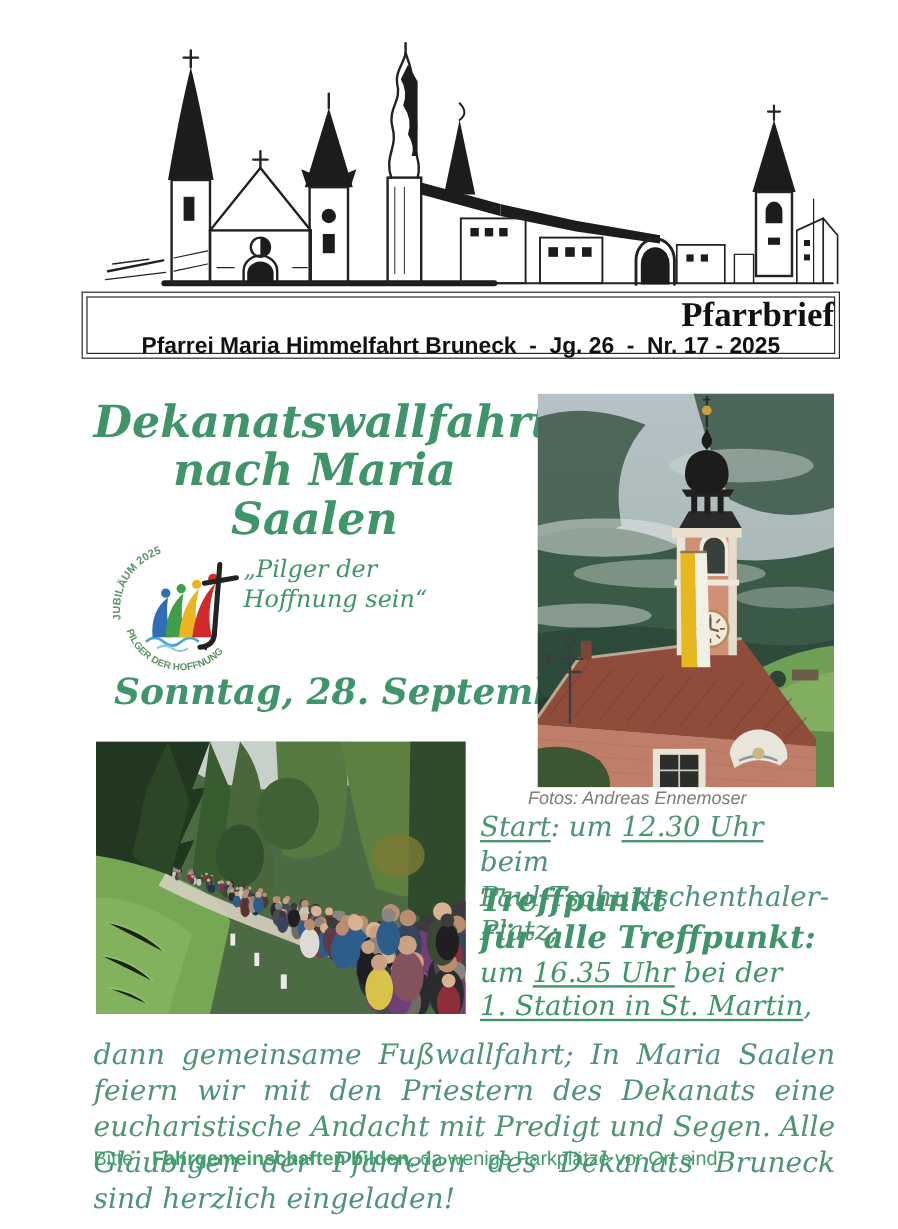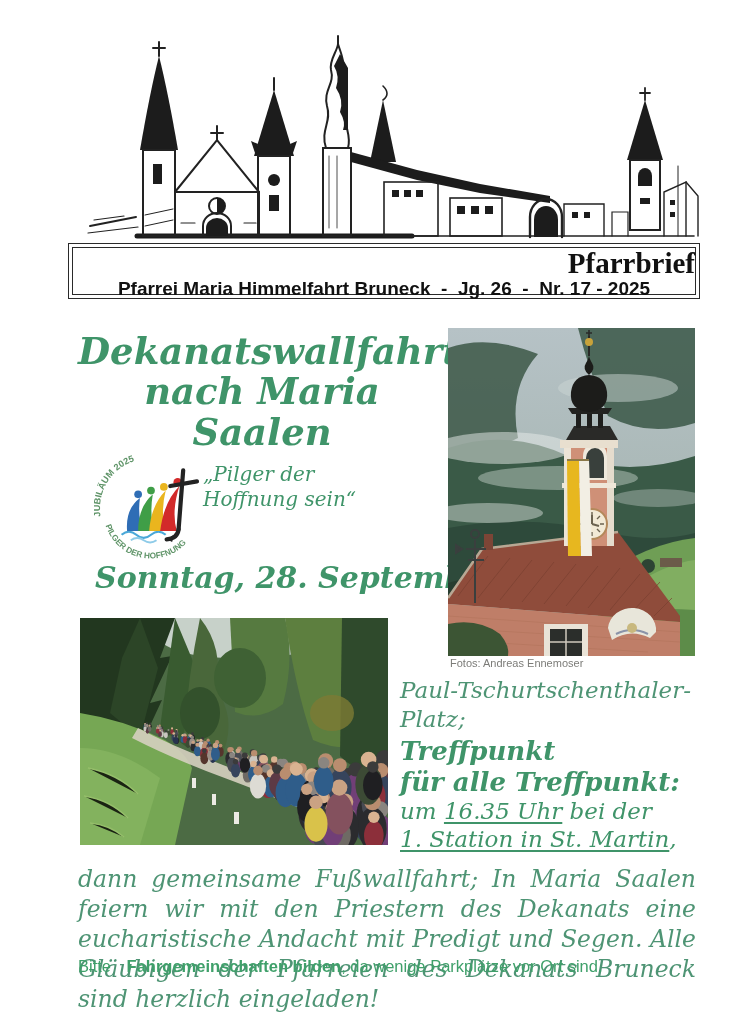--- a/index.html
+++ b/index.html
@@ -17,21 +17,21 @@
   
   .script{font-family:"DejaVu Serif",serif;font-style:italic;color:#3f9469;}
   .inv-block{position:absolute;left:78px;top:332px;width:368px;text-align:center;}
   .inv-l1{font-size:33px;line-height:1.1;}
   .inv-l2{font-size:37px;font-weight:bold;line-height:1.05;}
   .inv-l3{font-size:37px;font-weight:bold;line-height:1.1;}
   .motto{position:absolute;left:203px;top:462px;width:230px;font-size:20px;line-height:1.25;}
   .date-line{position:absolute;left:95px;top:560px;font-size:30px;font-weight:bold;}
   
   .church-photo{position:absolute;left:448px;top:328px;width:247px;height:328px;}
-  .credit{position:absolute;left:450px;top:657px;font-size:11px;color:#7c7c78;}
+  .credit{position:absolute;left:440px;top:657px;font-size:15px;color:#7c7c78;font-style:italic;}
   .procession-photo{position:absolute;left:80px;top:618px;width:308px;height:227px;}
   
   .start-block{position:absolute;left:400px;top:676px;width:300px;font-size:23px;
                line-height:1.25;color:#4e9474;}
   .meet-block{position:absolute;left:400px;top:736px;width:300px;font-size:23px;
               line-height:1.22;color:#3f9469;}
   .meet-head{font-weight:bold;font-size:26px;line-height:1.18;}
   .u{text-decoration:underline;text-underline-offset:3px;}
   
   .body-par{position:absolute;left:78px;top:864px;width:618px;font-size:23.5px;
@@ -586,20 +586,21 @@
           <circle cx="292.81378600823047" cy="148.9004108367627" r="5.732762345679013" fill="#3b3b3b"></circle>
           <ellipse cx="236" cy="206" rx="11.56" ry="17.68" fill="#d9c24a"></ellipse>
           <circle cx="236" cy="184.24" r="6.800000000000001" fill="#caa283"></circle>
           <ellipse cx="178" cy="168" rx="8.16" ry="12.48" fill="#dddbd4"></ellipse>
           <circle cx="178" cy="152.64" r="4.800000000000001" fill="#b98d6f"></circle>
         </g>
     </g>
   </svg>
 
   <div class="start-block script">
+    <div><span class="u">Start</span><span>: um </span><span class="u">12.30 Uhr</span><span> beim</span></div>
     <div>Paul-Tschurtschenthaler-Platz;</div>
   </div>
 
   <div class="meet-block script">
     <div class="meet-head">Treffpunkt</div>
     <div class="meet-head">für alle Treffpunkt:</div>
     <div><span>um </span><span class="u">16.35 Uhr</span><span> bei der</span></div>
     <div><span class="u">1. Station in St. Martin</span><span>,</span></div>
   </div>
 

